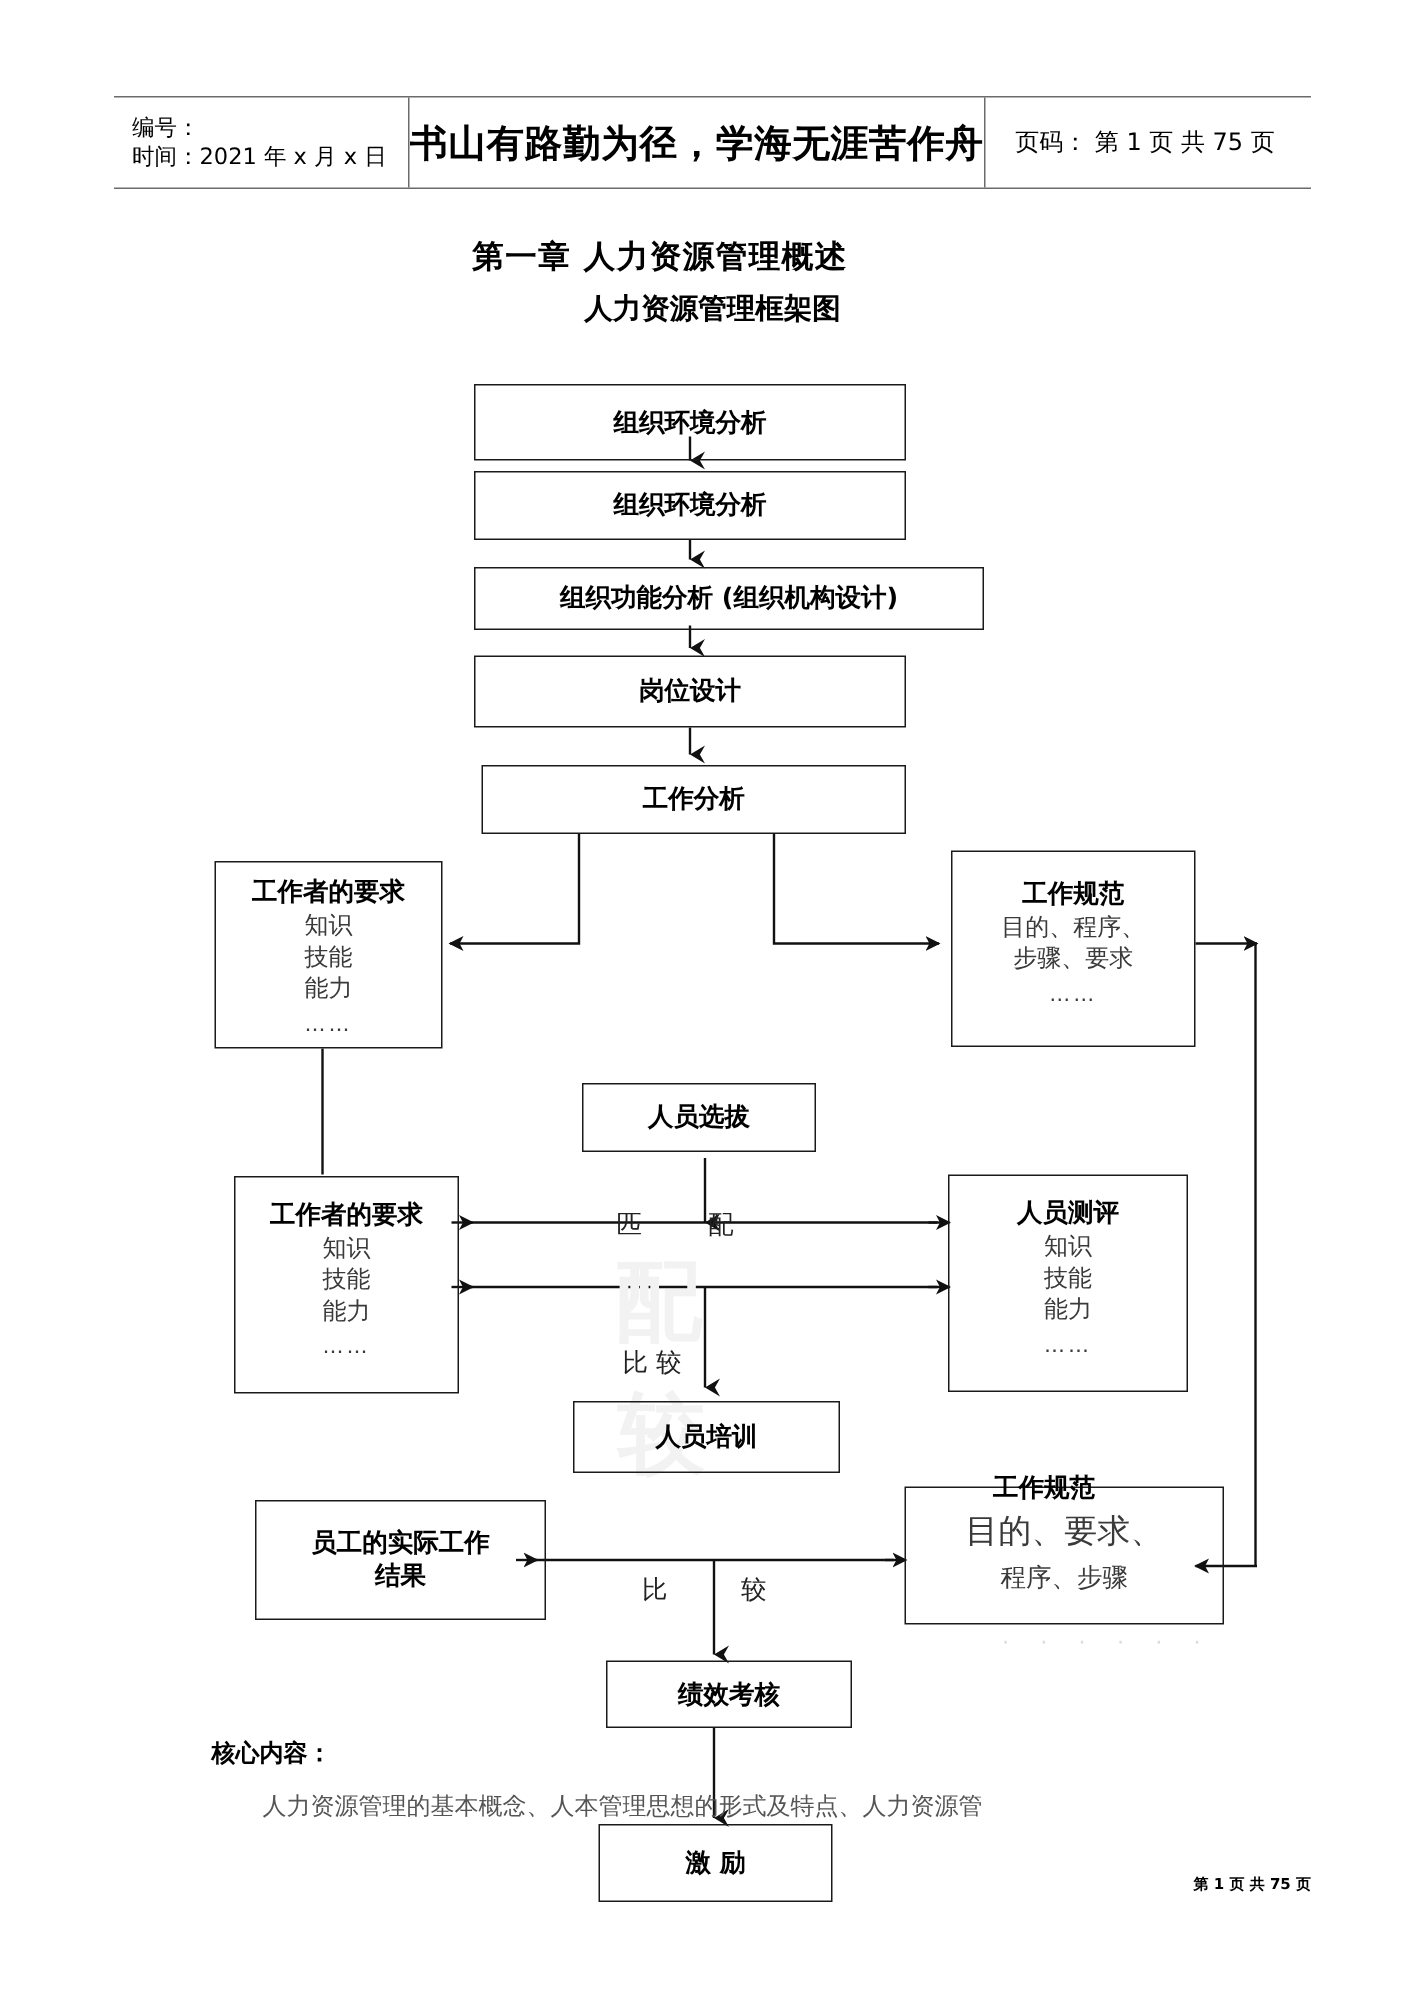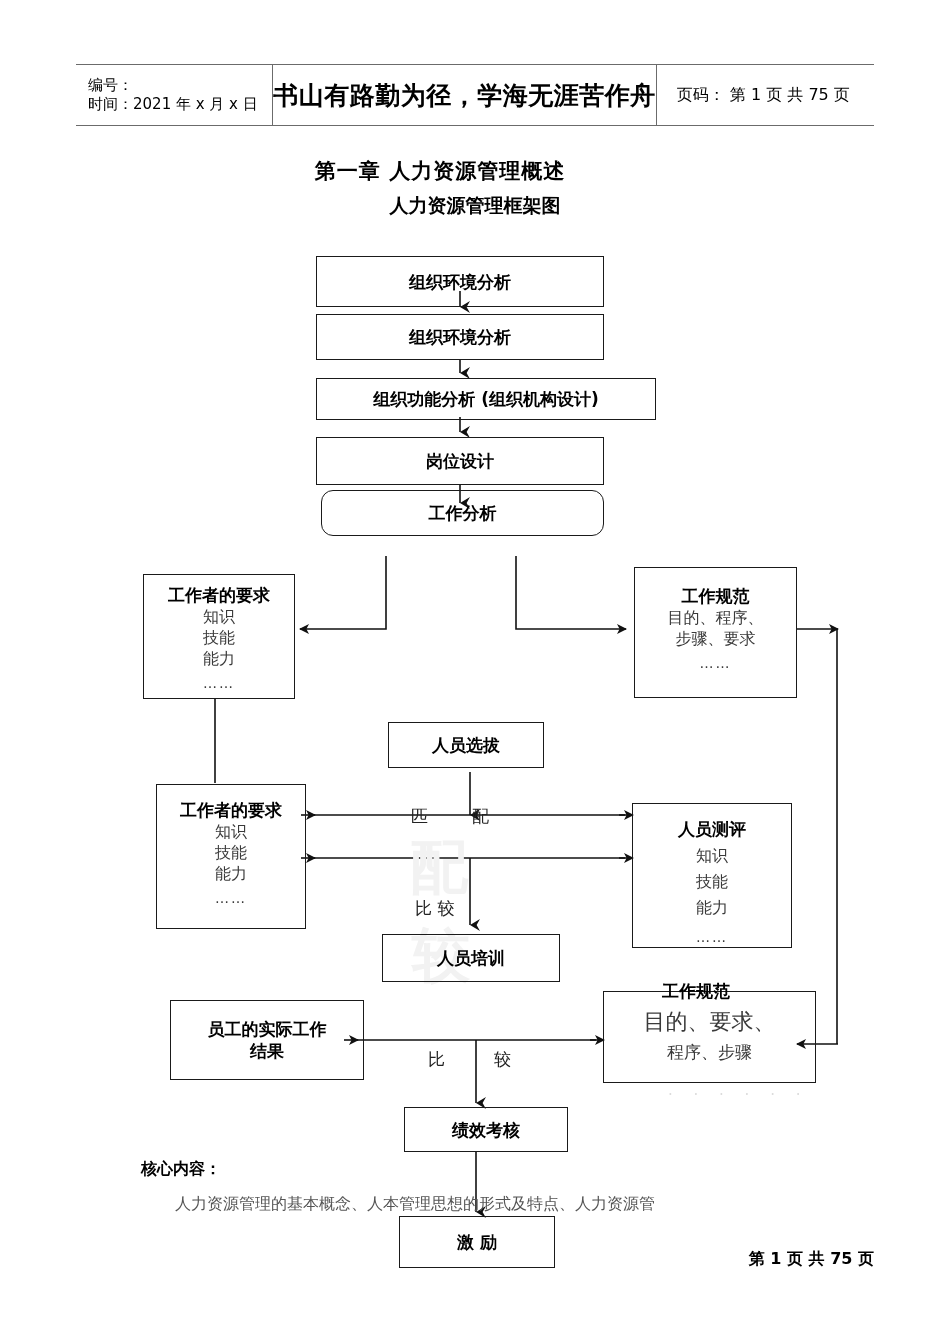--- a/index.html
+++ b/index.html
@@ -182,21 +182,21 @@
     font-family: "DejaVu Serif", "Liberation Serif", serif;
     color: #555;
     line-height: 24px;
   }
   #page-footer {
     position: absolute;
     left: 0; top: 1249px; width: 950px;
     text-align: right;
     padding-right: 76px;
     box-sizing: border-box;
-    font-size: 16px;
+    font-size: 10px;
     font-weight: bold;
     font-family: "DejaVu Sans", "Liberation Sans", sans-serif;
   }
 </style>
 </head>
 <body>
 
 <div id="doc-header">
   <div class="hdr-cell hdr-left">
     <div>编号：</div>
@@ -275,21 +275,21 @@
   </div>
 
   <div class="node" style="left:316px; top:378px; width:340px; height:42px;">
     <span class="title">组织功能分析 (组织机构设计)</span>
   </div>
 
   <div class="node" style="left:316px; top:437px; width:288px; height:48px;">
     <span class="title">岗位设计</span>
   </div>
 
-  <div class="node" style="left:321px; top:490px; width:283px; height:46px;border-radius:12px;">
+  <div class="node" style="left:321px; top:510px; width:283px; height:46px;">
     <span class="title">工作分析</span>
   </div>
 
   <div class="node" style="left:143px; top:574px; width:152px; height:125px; justify-content:flex-start; padding-top:9px;">
     <span class="title">工作者的要求</span>
     <span class="sub">知识</span>
     <span class="sub">技能</span>
     <span class="sub">能力</span>
     <span class="dots">……</span>
   </div>
@@ -306,21 +306,21 @@
   </div>
 
   <div class="node" style="left:156px; top:784px; width:150px; height:145px; justify-content:flex-start; padding-top:14px;">
     <span class="title">工作者的要求</span>
     <span class="sub">知识</span>
     <span class="sub">技能</span>
     <span class="sub">能力</span>
     <span class="dots">……</span>
   </div>
 
-  <div class="node" style="left:632px; top:803px; width:160px; height:145px; justify-content:space-between; padding-top:14px;">
+  <div class="node" style="left:632px; top:783px; width:160px; height:145px; justify-content:flex-start; padding-top:14px;">
     <span class="title">人员测评</span>
     <span class="sub">知识</span>
     <span class="sub">技能</span>
     <span class="sub">能力</span>
     <span class="dots">……</span>
   </div>
 
   <div class="edge-label" style="left:411px; top:805px;">匹</div>
   <div class="edge-label" style="left:472px; top:805px;">配</div>
   <div class="edge-label" style="left:415px; top:897px;">比 较</div>

